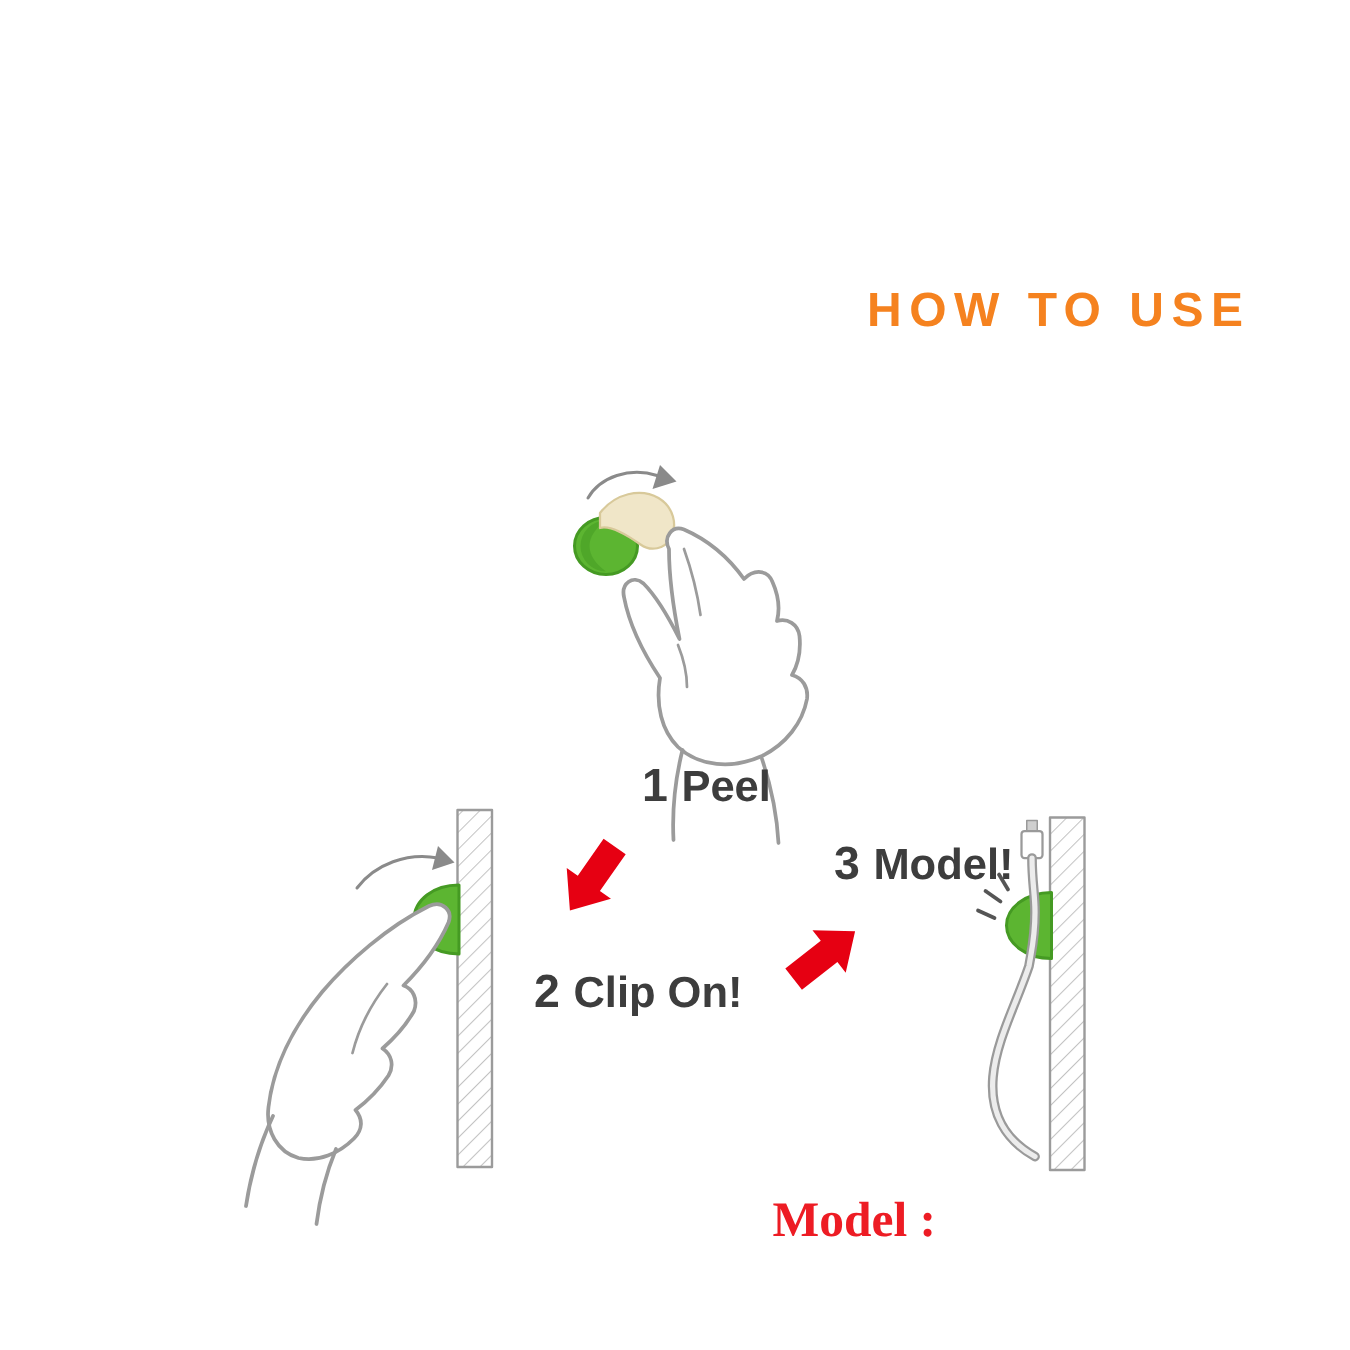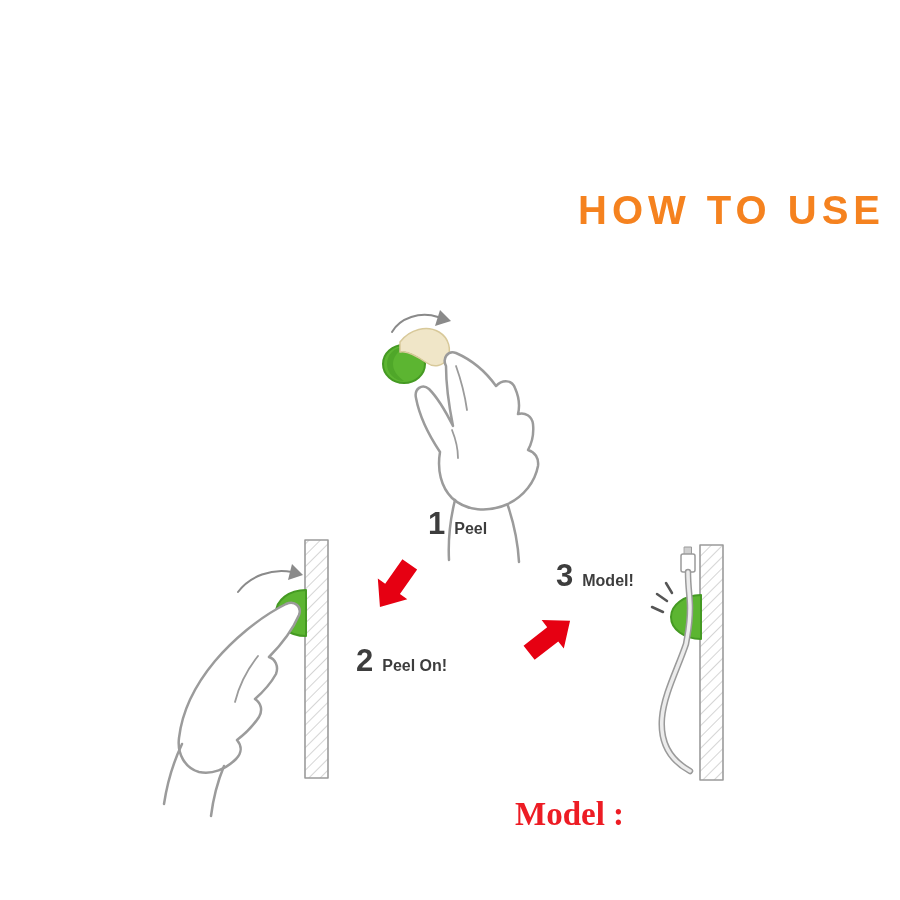--- a/index.html
+++ b/index.html
@@ -9,21 +9,21 @@
   }
   .canvas{
     position:relative;
     width:900px;height:900px;
     background:#ffffff;
     overflow:hidden;
   }
   .title{
     position:absolute;
     left:578px;top:188px;
-    font-size:40px;
+    font-size:32px;
     font-weight:bold;
     letter-spacing:5px;
     color:#f5821f;
     white-space:nowrap;
   }
   .illus{
     position:absolute;left:0;top:0;width:900px;height:900px;
   }
   .step{
     position:absolute;
@@ -31,21 +31,21 @@
     align-items:baseline;
     gap:9px;
     color:#3d3d3d;
     white-space:nowrap;
   }
   .step .num{
     font-size:31px;
     font-weight:bold;
   }
   .step .lbl{
-    font-size:16px;
+    font-size:29px;
     font-weight:600;
   }
   .step1{left:428px;top:506px;}
   .step2{left:356px;top:643px;}
   .step3{left:556px;top:558px;}
   .model-row{
     position:absolute;
     left:515px;top:796px;
     display:flex;
     align-items:baseline;
@@ -169,21 +169,21 @@
 
   <div class="title">HOW TO USE</div>
 
   <div class="step step1">
     <span class="num">1</span>
     <span class="lbl">Peel</span>
   </div>
 
   <div class="step step2">
     <span class="num">2</span>
-    <span class="lbl">Peel On!</span>
+    <span class="lbl">Clip On!</span>
   </div>
 
   <div class="step step3">
     <span class="num">3</span>
     <span class="lbl">Model!</span>
   </div>
 
   <div class="model-row">
     <span>Model :</span>
   </div>

